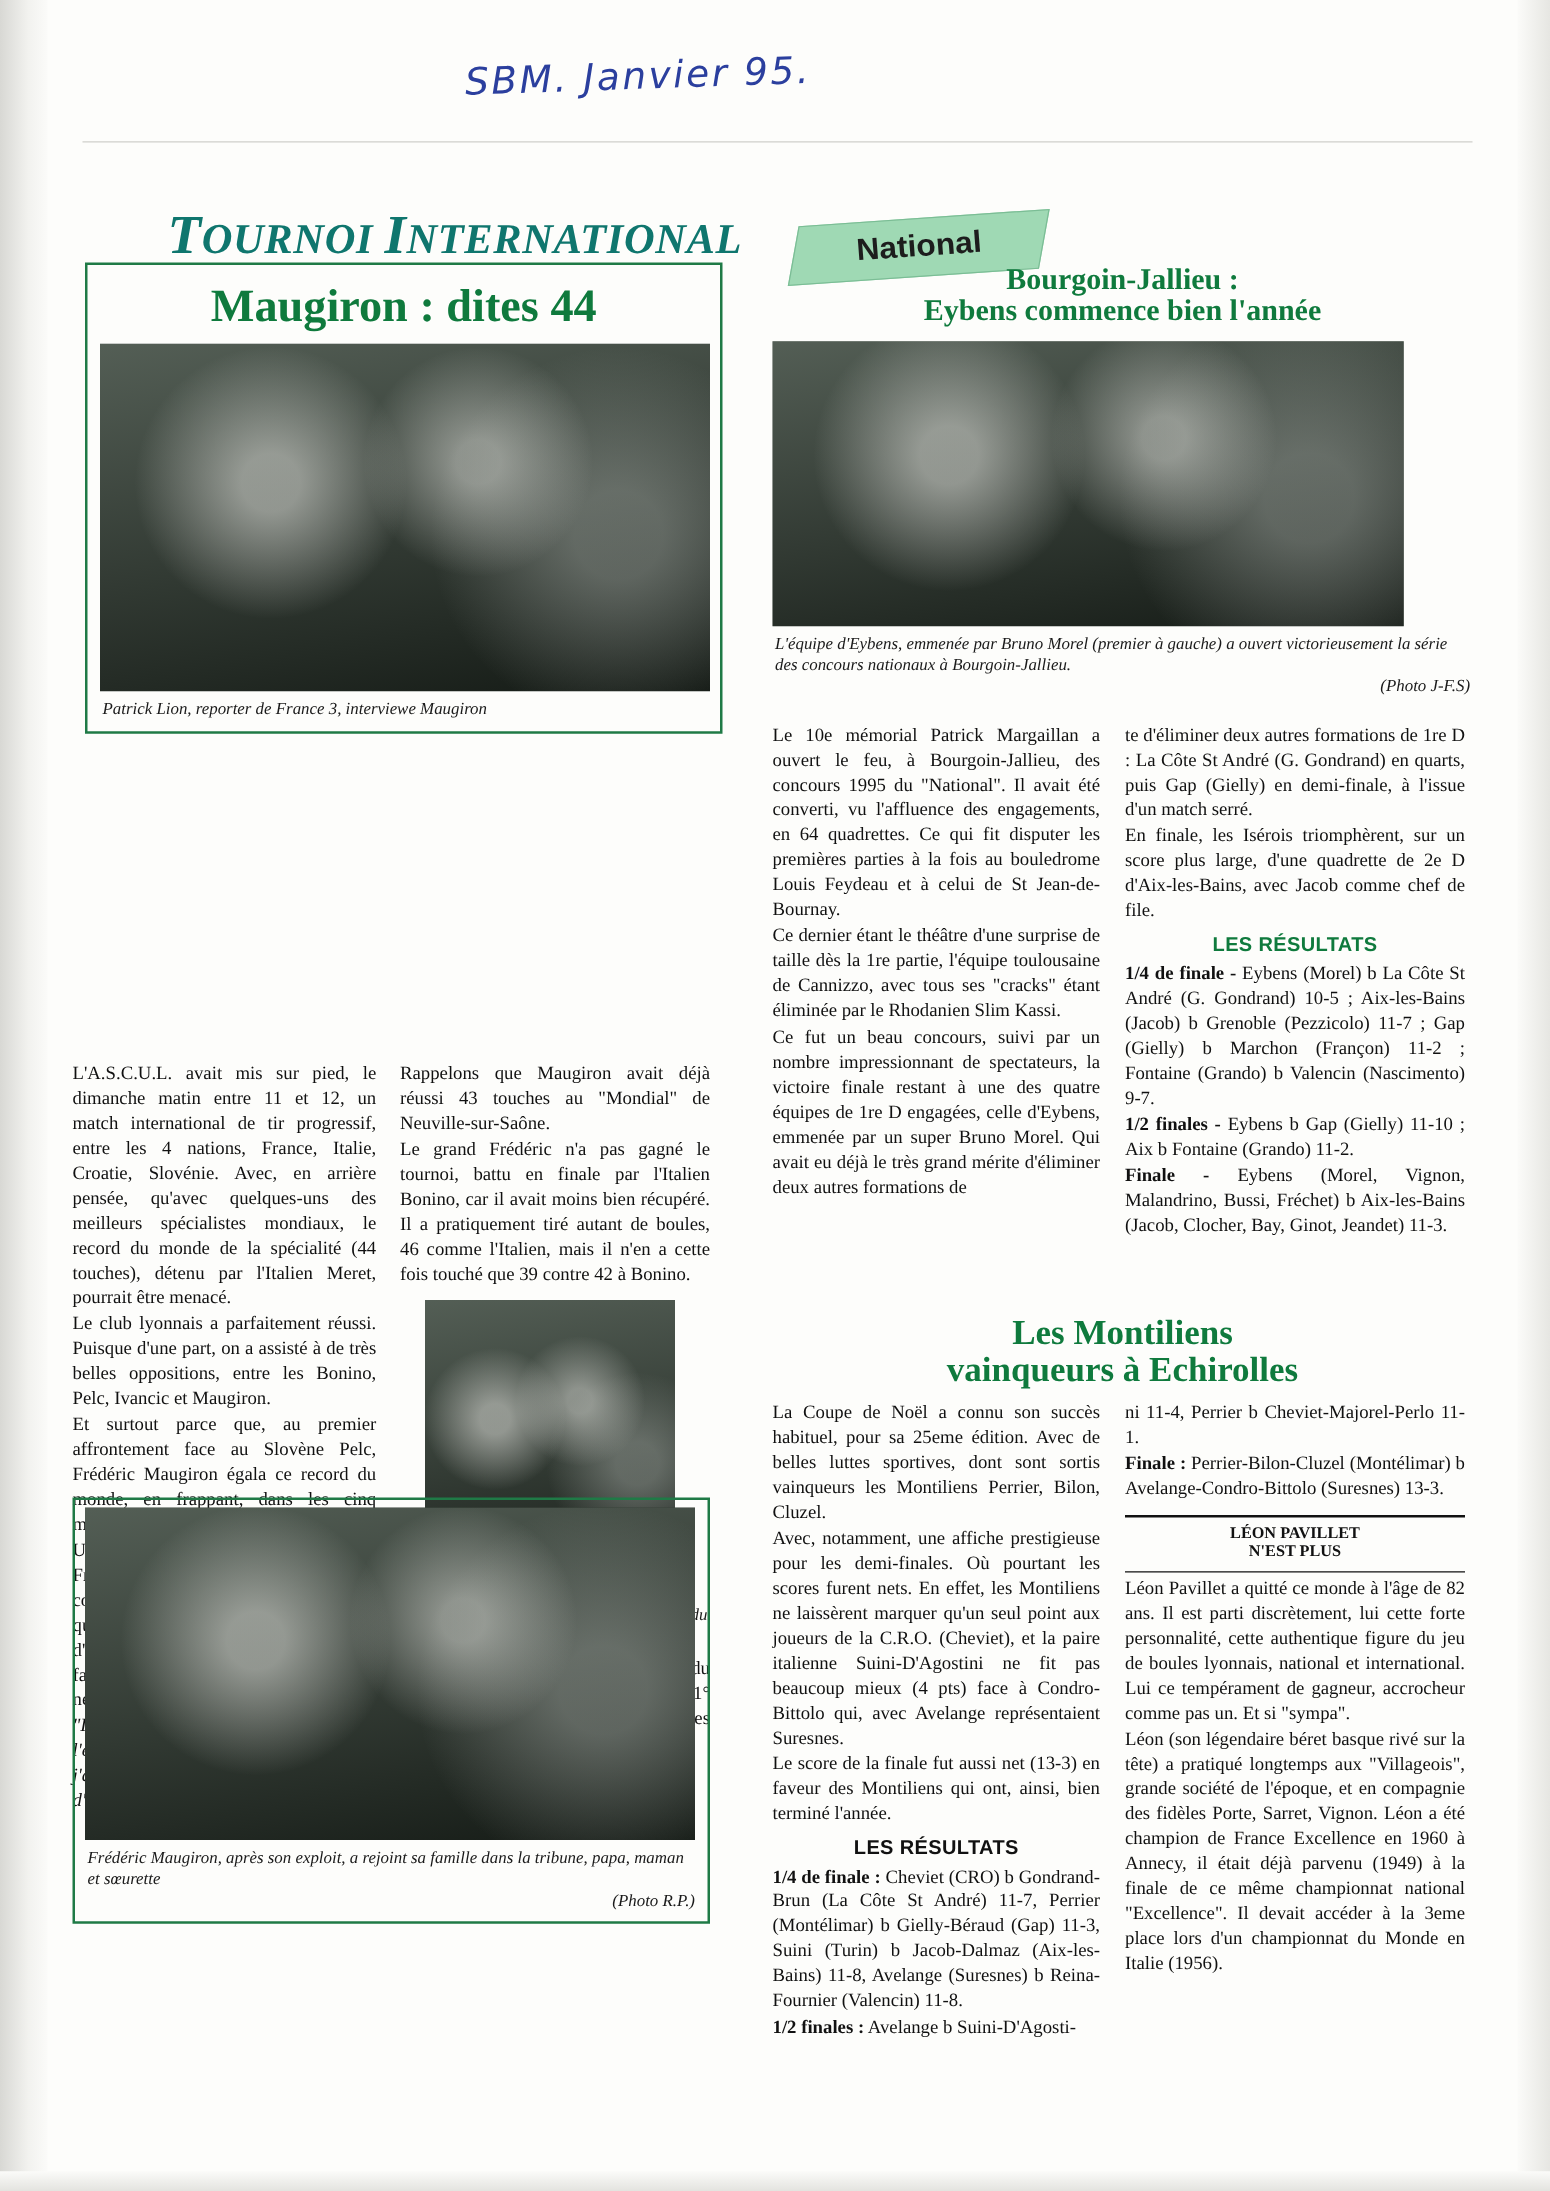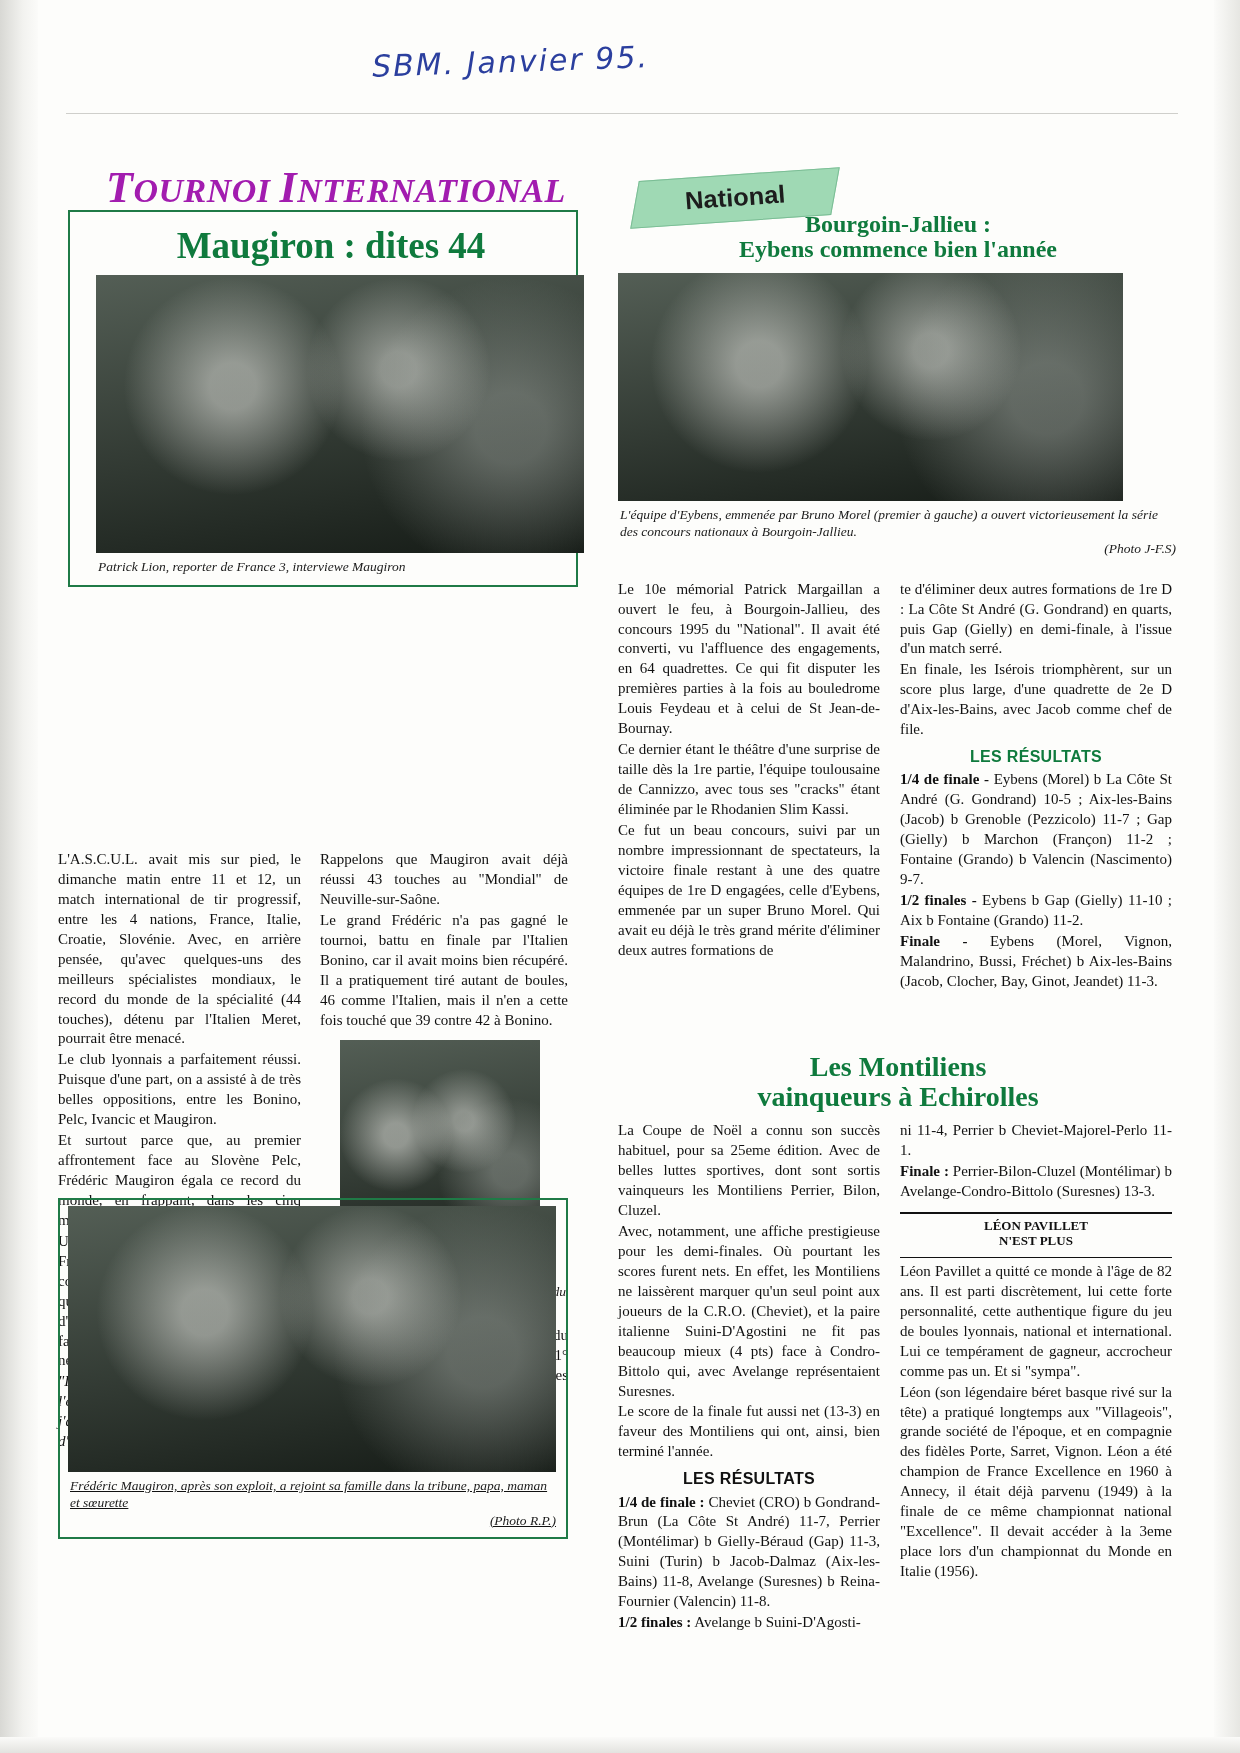--- a/index.html
+++ b/index.html
@@ -63,22 +63,22 @@
   .col-left { position: absolute; left: 10px; top: 0; width: 518px; }
   .col-right { position: absolute; left: 570px; top: 0; width: 560px; }
 
   
   .masthead {
     font-family: "Liberation Serif", serif;
     font-weight: bold;
     font-style: italic;
     font-size: 34px;
     letter-spacing: 0.5px;
-    color: #a21caf;
-    margin-left: 58px;
+    color: #0f766e;
+    margin-left: 86px;
     margin-top: 12px;
     white-space: nowrap;
   }
   .masthead .cap { font-size: 44px; }
 
   .national-banner {
     position: absolute;
     left: 588px; top: 24px;
     width: 196px; height: 46px;
     background: #9fd9b4;
@@ -95,21 +95,21 @@
     font-size: 25px;
     color: #1d1d1d;
   }
 
   
   .left-box {
     position: absolute;
     left: 10px; top: 60px;
     width: 510px;
     border: 2px solid #1f7a46;
-    padding: 8px 10px 10px 26px;
+    padding: 8px 10px 10px 10px;
     box-sizing: border-box;
   }
   .headline-green {
     color: #0f7a3d;
     font-family: "Liberation Serif", serif;
     font-weight: bold;
     text-align: center;
     line-height: 1.06;
   }
   .left-headline { font-size: 37px; margin: 6px 0 10px 0; }
@@ -236,21 +236,21 @@
         <p>Rappelons que Maugiron avait déjà réussi 43 touches au "Mondial" de Neuville-sur-Saône.</p>
         <p>Le grand Frédéric n'a pas gagné le tournoi, battu en finale par l'Italien Bonino, car il avait moins bien récupéré. Il a pratiquement tiré autant de boules, 46 comme l'Italien, mais il n'en a cette fois touché que 39 contre 42 à Bonino.</p>
         <div style="margin:10px 0 0 20px;">
           <div class="photo p3"></div>
           <div class="caption">L'Italien Bonino, vainqueur du progressif.</div>
         </div>
         <p style="margin-top:8px;">Mais ce qui compte, c'est ce record du monde égalé. Maugiron inscrit pour la 1° fois son nom sur les tablettes des records. Et il a du temps devant lui.</p>
       </div>
     </div>
 
-    <div style="position:absolute; left:10px; top:1048px; width:489px;text-decoration:underline;">
+    <div style="position:absolute; left:10px; top:1048px; width:489px;">
       <div style="border:2px solid #1f7a46; padding:6px 8px 8px 8px; box-sizing:border-box; width:510px;">
         <div class="photo p4"></div>
         <div class="caption">
           <span>Frédéric Maugiron, après son exploit, a rejoint sa famille dans la tribune, papa, maman et sœurette</span>
           <div style="text-align:right;">(Photo R.P.)</div>
         </div>
       </div>
     </div>
 
     <div class="col-right">

